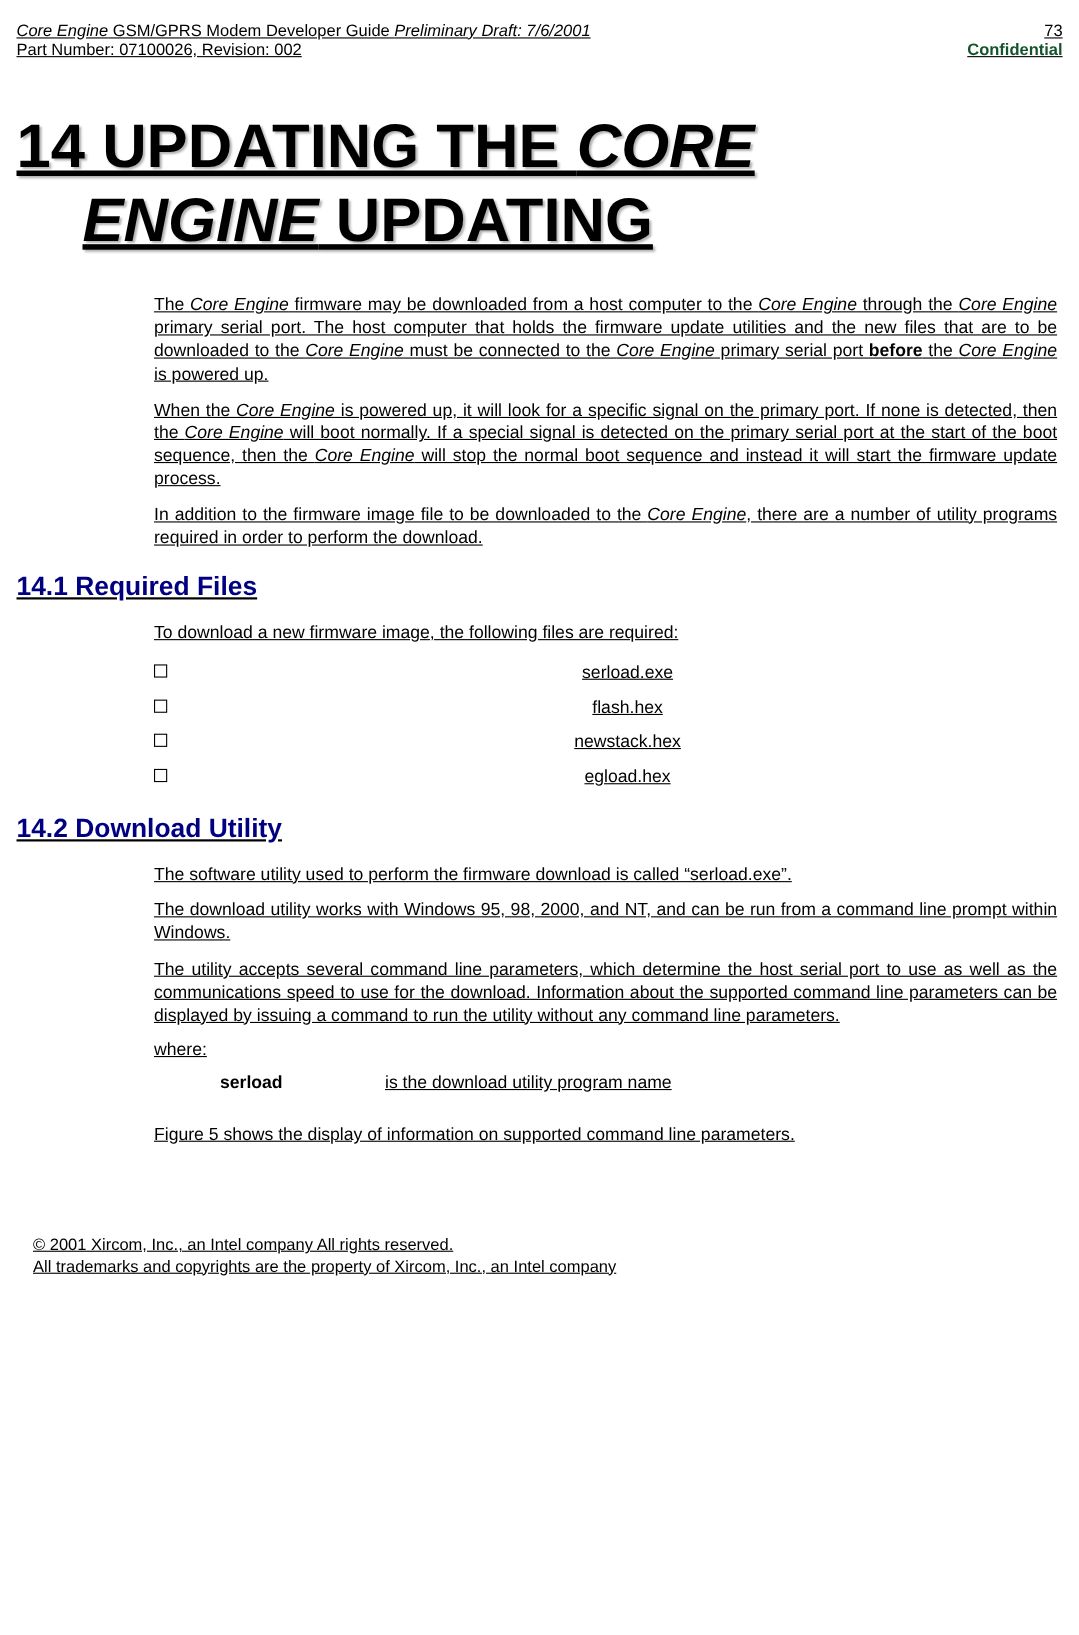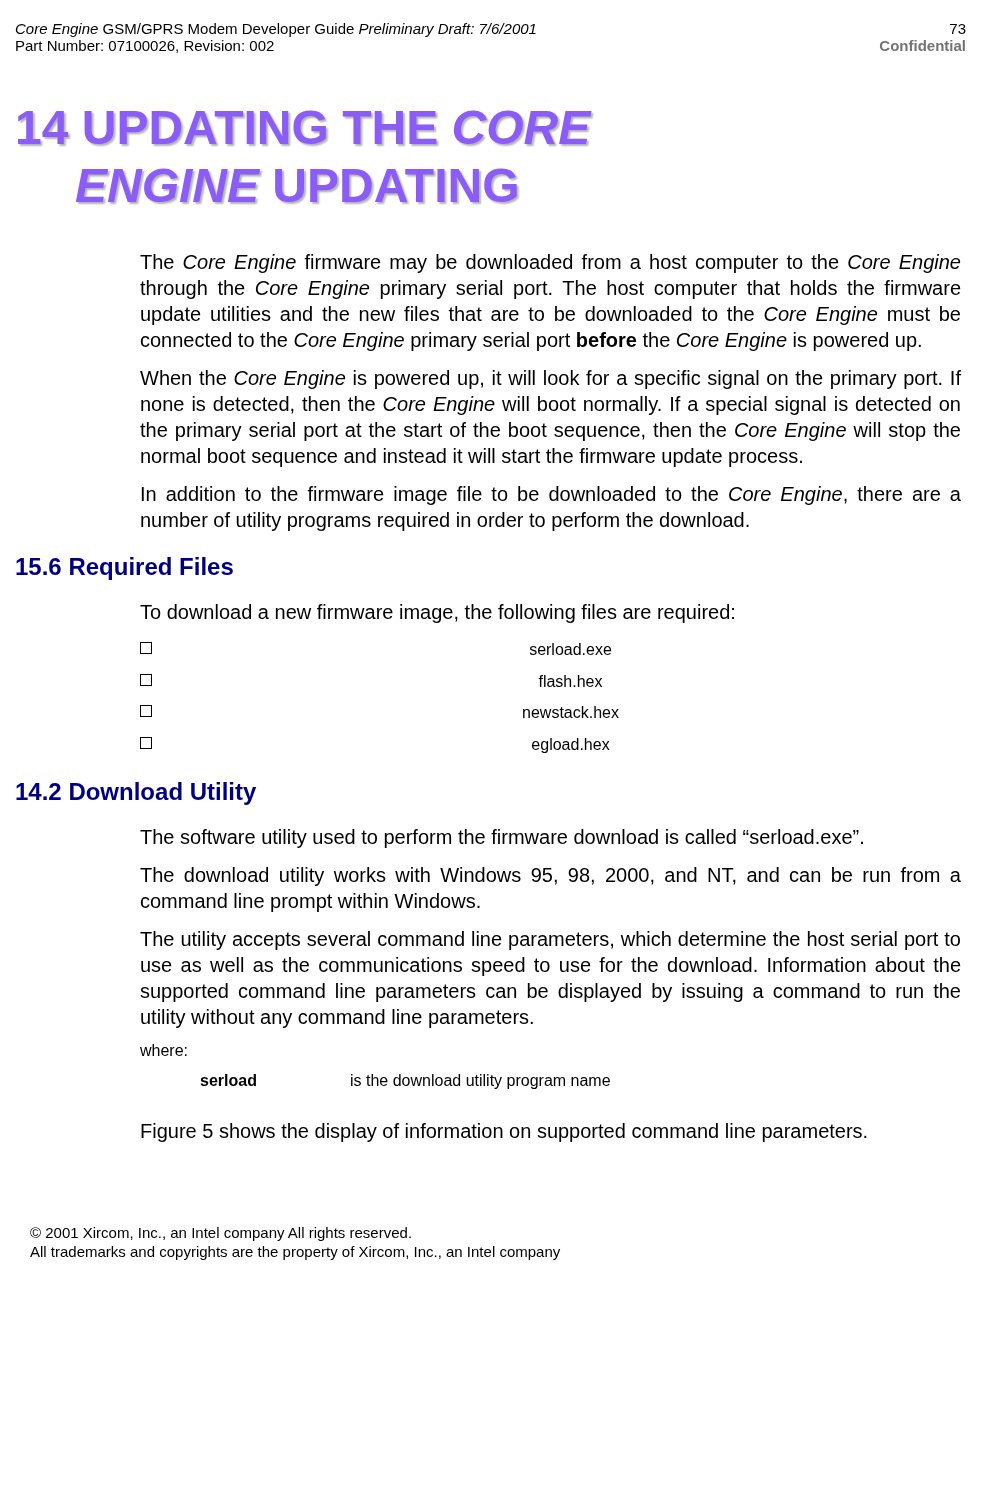--- a/index.html
+++ b/index.html
@@ -5,50 +5,51 @@
     * { margin: 0; padding: 0; box-sizing: border-box; }
     body {
       font-family: Arial, Helvetica, sans-serif;
       width: 981px;
       background: #fff;
       color: #000;
       padding: 0;
     }
     .page {
       padding: 20px 15px 20px 15px;
+      text-decoration: underline;
     }
     .header {
       display: flex;
       justify-content: space-between;
       margin-bottom: 45px;
     }
     .header-left {
       font-size: 15px;
     }
     .header-left .italic { font-style: italic; }
     .header-right {
       text-align: right;
       font-size: 15px;
     }
     .confidential {
-      color: #737373;
+      color: #14532d;
       font-weight: bold;
     }
     .main-title {
-      font-size: 48px;
+      font-size: 56px;
       font-weight: bold;
-      color: #8b5cf6;
+      color: #000000;
       line-height: 1.2;
       margin-bottom: 35px;
       text-shadow: 2px 2px 2px rgba(0,0,0,0.3);
     }
     .main-title .italic { font-style: italic; }
     .indent-1 { padding-left: 60px; }
     .body-text {
-      font-size: 20px;
+      font-size: 16px;
       line-height: 1.3;
       margin-bottom: 12px;
       text-align: justify;
       padding-left: 125px;
       padding-right: 5px;
     }
     .body-text .italic { font-style: italic; }
     .body-text .bold { font-weight: bold; }
     .section-heading {
       font-size: 24px;
@@ -135,21 +136,21 @@
   </p>
 
   <p class="body-text">
     <span>When the </span><span class="italic">Core Engine</span><span> is powered up, it will look for a specific signal on the primary port. If none is detected, then the </span><span class="italic">Core Engine</span><span> will boot normally.  If a special signal is detected on the primary serial port at the start of the boot sequence, then the </span><span class="italic">Core Engine</span><span> will stop the normal boot sequence and instead it will start the firmware update process.</span>
   </p>
 
   <p class="body-text">
     <span>In addition to the firmware image file to be downloaded to the </span><span class="italic">Core Engine</span><span>, there are a number of utility programs required in order to perform the download.</span>
   </p>
 
-  <h2 class="section-heading">15.6 Required Files</h2>
+  <h2 class="section-heading">14.1 Required Files</h2>
 
   <p class="body-text">To download a new firmware image, the following files are required:</p>
 
   <ul class="bullet-list">
     <li>serload.exe</li>
     <li>flash.hex</li>
     <li>newstack.hex</li>
     <li>egload.hex</li>
   </ul>
 

